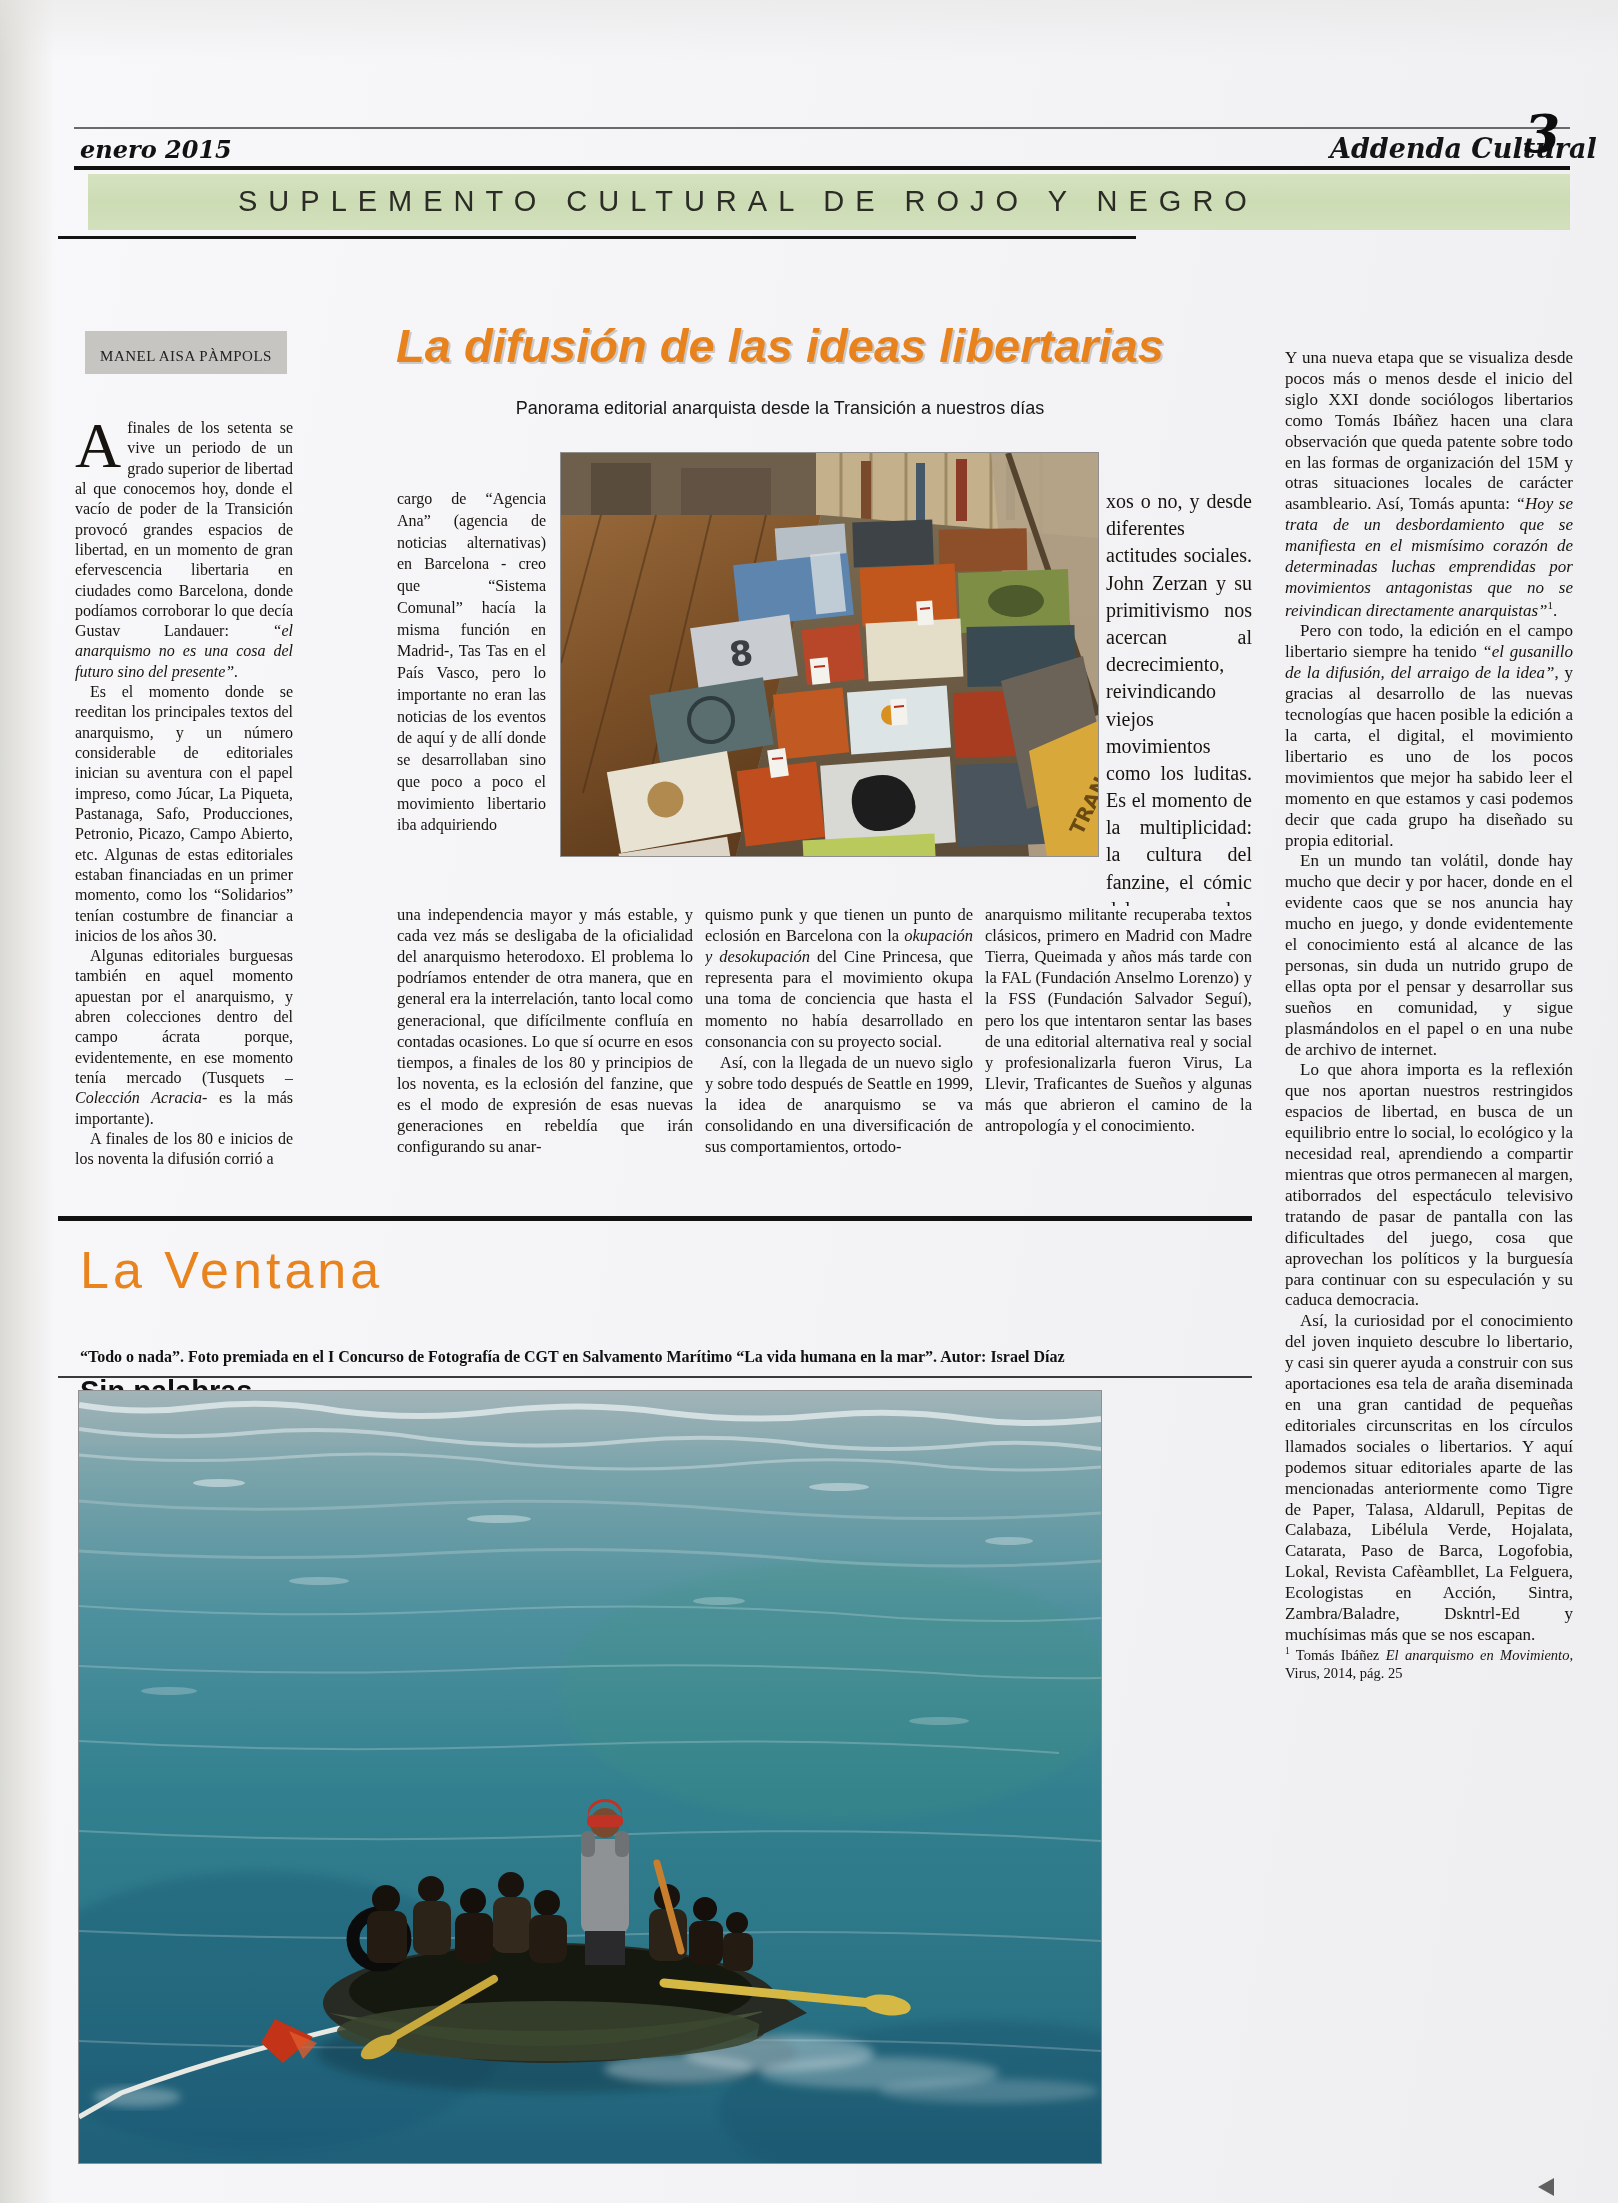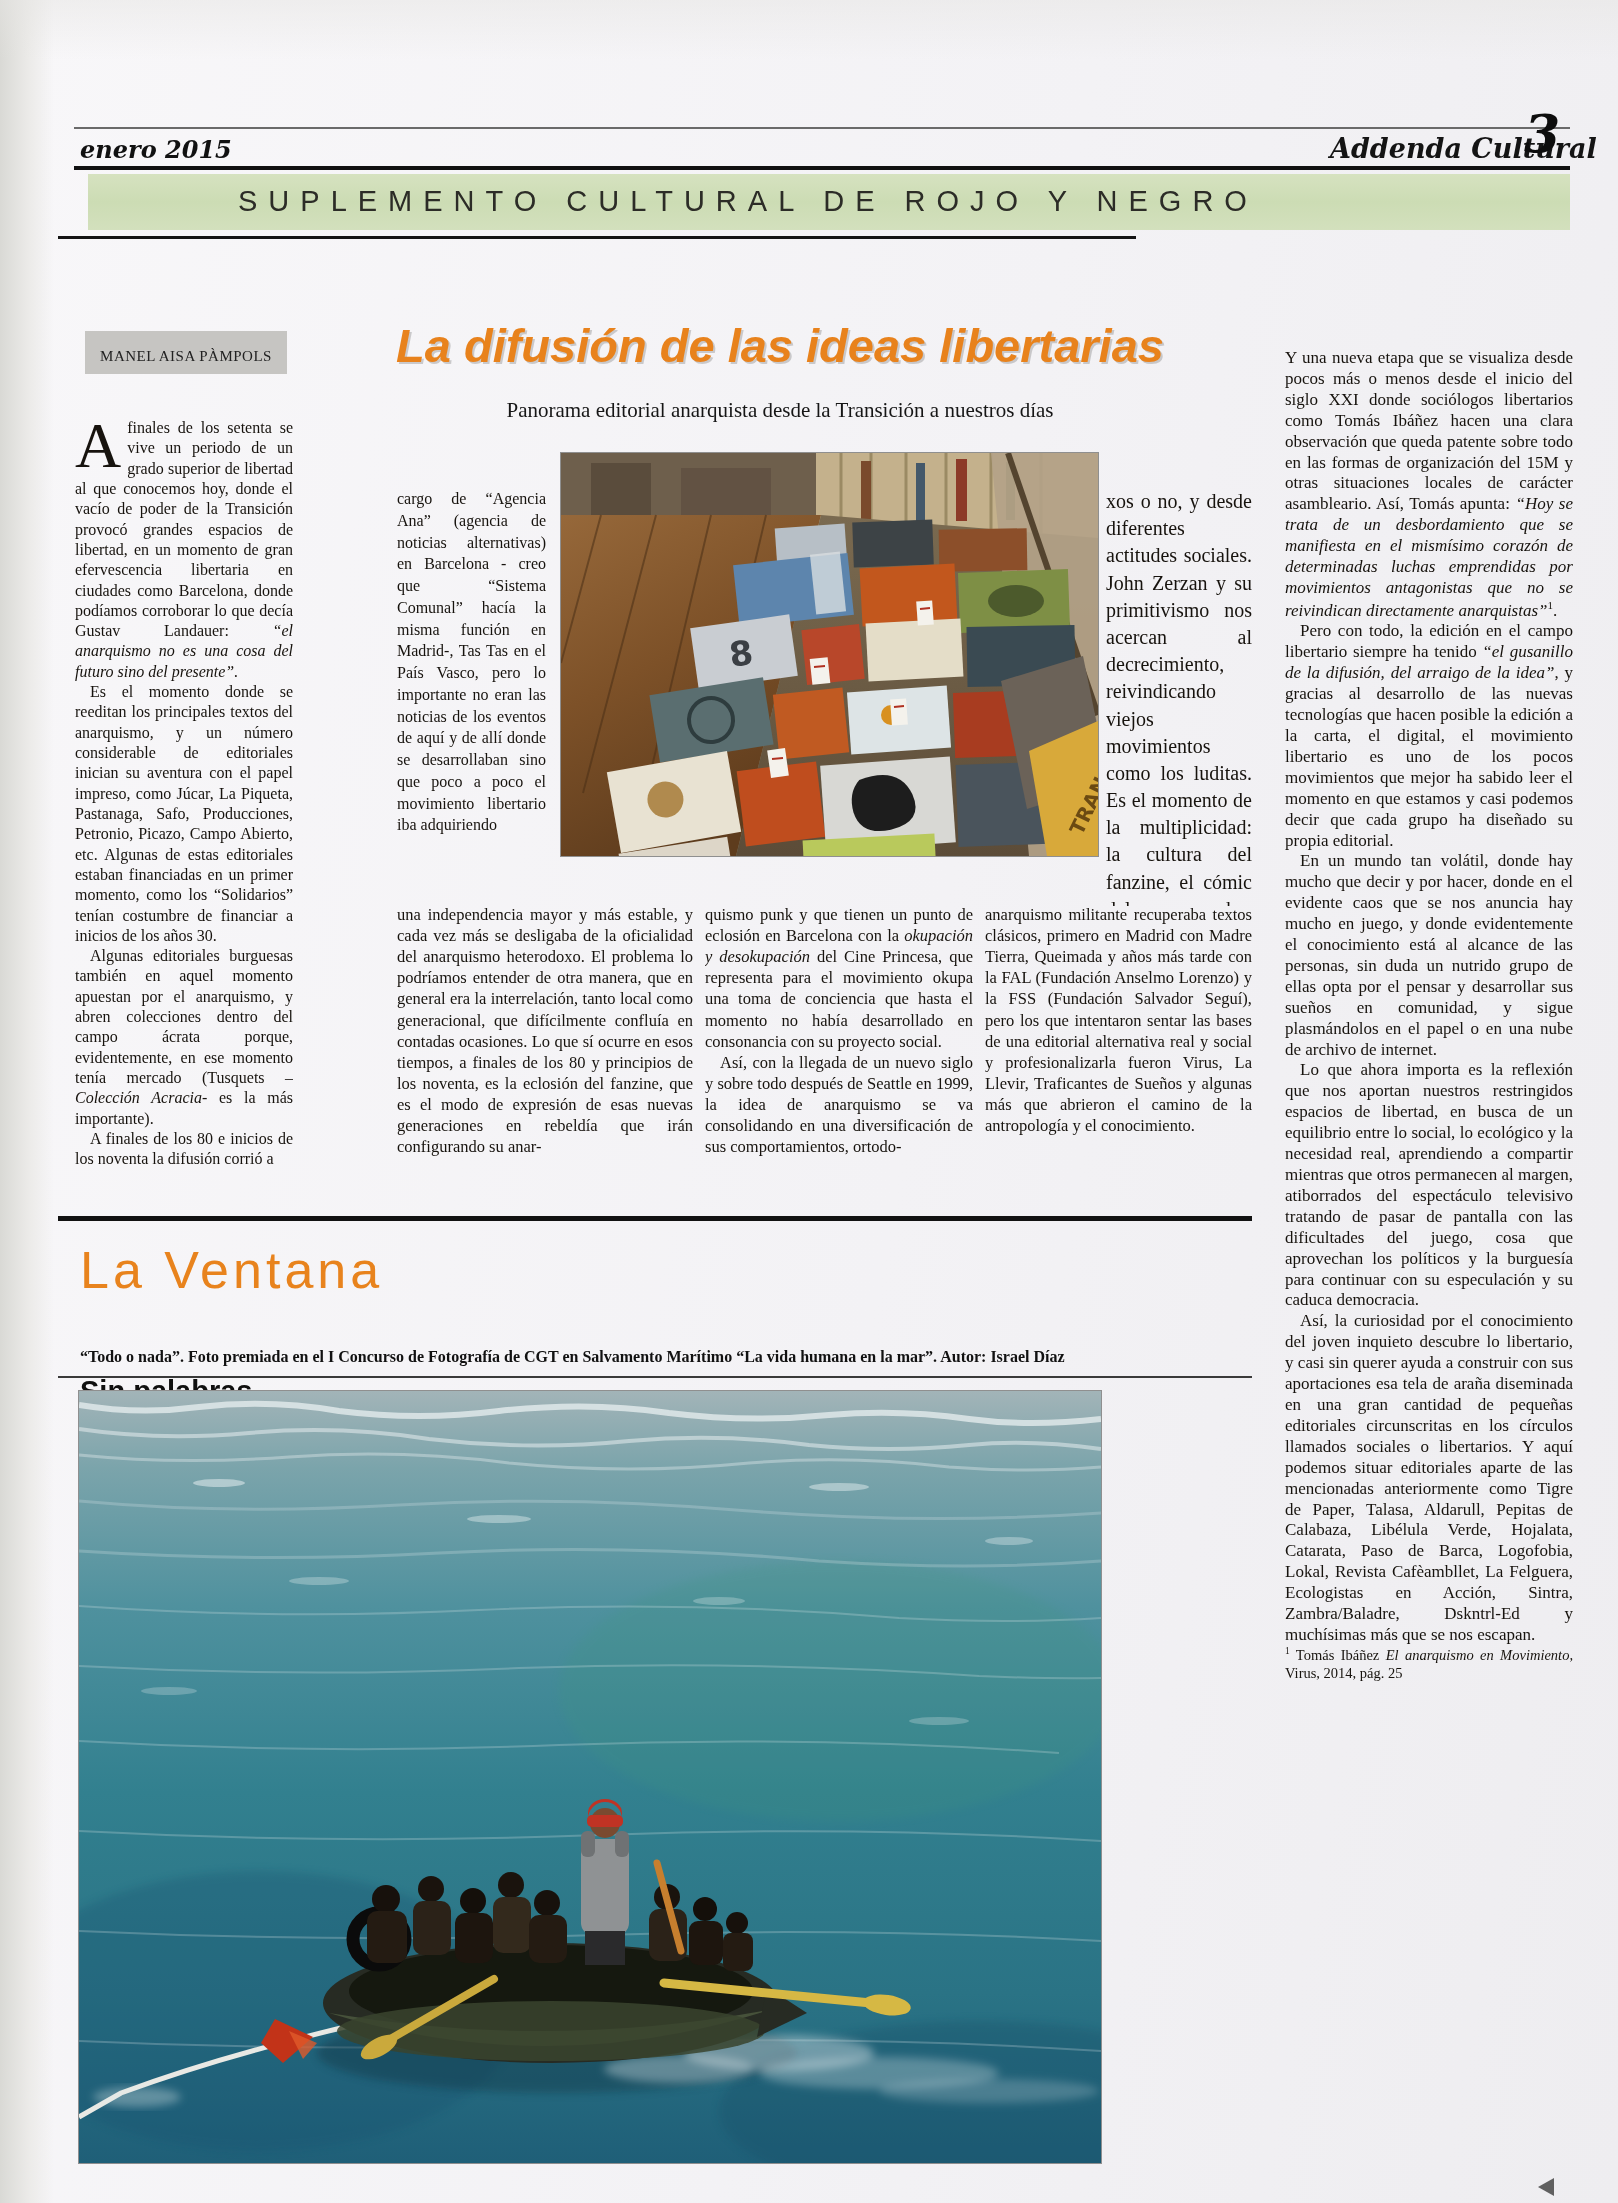--- a/index.html
+++ b/index.html
@@ -29,21 +29,21 @@
   .banner-rule { position:absolute; left:58px; top:236px; width:1078px; height:3px; background:#141414; }
 
   
   .byline { position:absolute; left:85px; top:331px; width:202px; height:26px; background:#c6c5c2;
     font-family:"Liberation Serif", serif; font-size:15px; letter-spacing:.5px; color:#222;
     text-align:center; padding-top:17px; }
   .title { position:absolute; left:340px; top:318px; width:880px; text-align:center;
     font-family:Liberation Sans, sans-serif; font-style:italic; font-weight:700; font-size:47px;
     color:#e8821c; text-shadow:2px 2px 0 rgba(120,120,120,.35); white-space:nowrap; }
   .subtitle { position:absolute; left:340px; top:398px; width:880px; text-align:center;
-    font-family:Liberation Serif, serif; font-size:21px; color:#161616; }
+    font-family:Liberation Sans, sans-serif; font-size:18px; color:#161616; }
 
   
   .txt { position:absolute; text-align:justify; color:#17130e; overflow:hidden; hyphens:auto;margin-top:36px; }
   .txt p { margin:0; }
   .txt p + p { text-indent:15px; }
   .it { font-style:italic; }
   .col1  { left:75px;  top:382px; width:218px;  height:810px; font-size:16px;  line-height:1.27; }
   .col2a { left:397px; top:452px; width:149px;  height:418px; font-size:16px;  line-height:1.36; }
   .col4a { left:1106px;top:452px; width:146px;  height:418px; font-size:20px;  line-height:1.36; }
   .col2b { left:397px; top:868px; width:296px;  height:324px; font-size:16.5px; line-height:1.28; }

